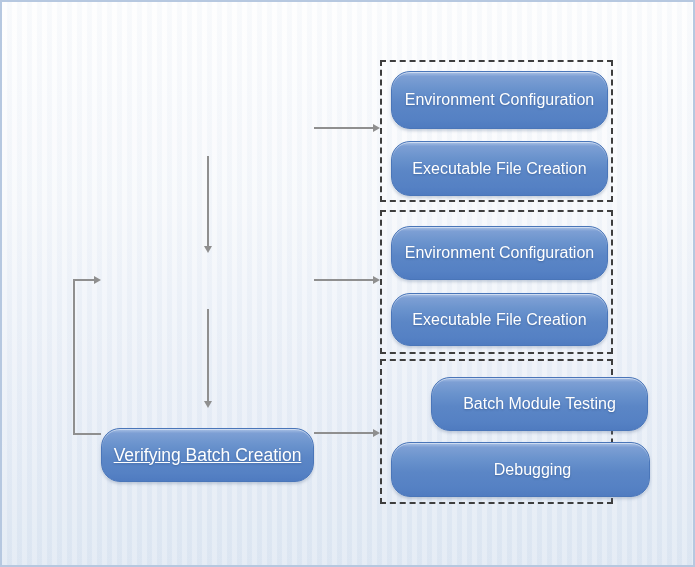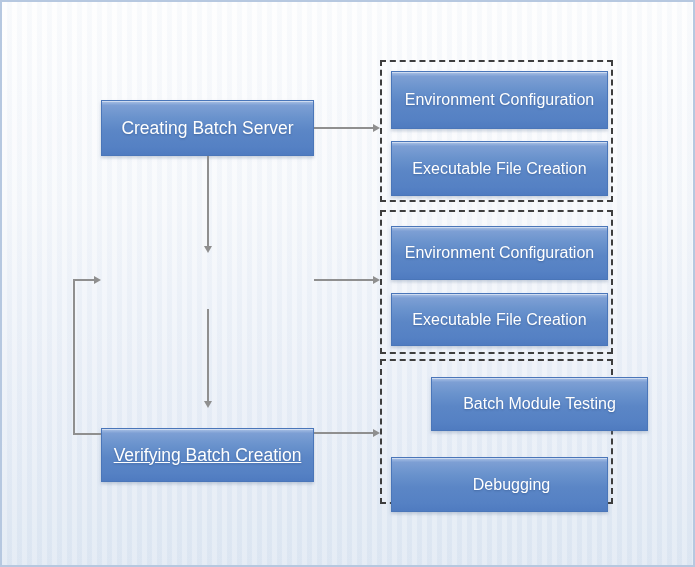--- a/index.html
+++ b/index.html
@@ -17,21 +17,21 @@
       repeating-linear-gradient(90deg,
         rgba(255,255,255,0.28) 0px, rgba(255,255,255,0.28) 5px,
         rgba(222,231,243,0.18) 5px, rgba(222,231,243,0.18) 10px),
       linear-gradient(180deg, #fefefe 0%, #f6f8fb 35%, #e7edf6 70%, #dbe5f1 100%);
     overflow: hidden;
   }
   .node {
     position: absolute;
     box-sizing: border-box;
     border: 1px solid #4a76b9;
-    border-radius: 0;
+    border-radius: 19px;
     background: linear-gradient(180deg,
       #abc2e6 0%, #7d9fd4 8%, #6a93cd 30%,
       #5b86c6 55%, #5581c4 85%, #4f7bc0 100%);
     color: #ffffff;
     display: flex;
     align-items: center;
     justify-content: center;
     text-align: center;
     text-shadow: 0 1px 2px rgba(40, 70, 120, 0.45);
     box-shadow: 0 2px 3px rgba(110, 130, 160, 0.35),
@@ -62,23 +62,20 @@
     border-left: 4px solid transparent;
     border-right: 4px solid transparent;
     border-top: 7px solid #8f8f8f;
   }
 </style>
 </head>
 <body>
 
 <div class="canvas">
 
-  <div class="node main" style="left:99px; top:98px; width:213px; height:56px;">
-    <span>Creating Batch Server</span>
-  </div>
 
 
   <div class="node main" style="left:99px; top:426px; width:213px; height:54px;text-decoration:underline;">
     <span>Verifying Batch Creation</span>
   </div>
 
   <div class="line" style="left:205px; top:154px; width:2px; height:90px;"></div>
   <div class="arrow-down" style="left:202px; top:244px;"></div>
 
   <div class="line" style="left:205px; top:307px; width:2px; height:92px;"></div>
@@ -113,18 +110,18 @@
     </div>
     <div class="node sub" style="left:9px; top:81px; width:217px; height:53px;">
       <span>Executable File Creation</span>
     </div>
   </div>
 
   <div class="group" style="left:378px; top:357px; width:233px; height:145px;">
     <div class="node sub" style="left:9px; top:16px; width:217px; height:54px;margin-left:40px;">
       <span>Batch Module Testing</span>
     </div>
-    <div class="node sub" style="left:9px; top:96px; width:217px; height:55px;padding-left:24px;">
+    <div class="node sub" style="left:9px; top:81px; width:259px; height:55px;padding-left:24px;">
       <span>Debugging</span>
     </div>
   </div>
 
 </div>
 
 </body></html>

